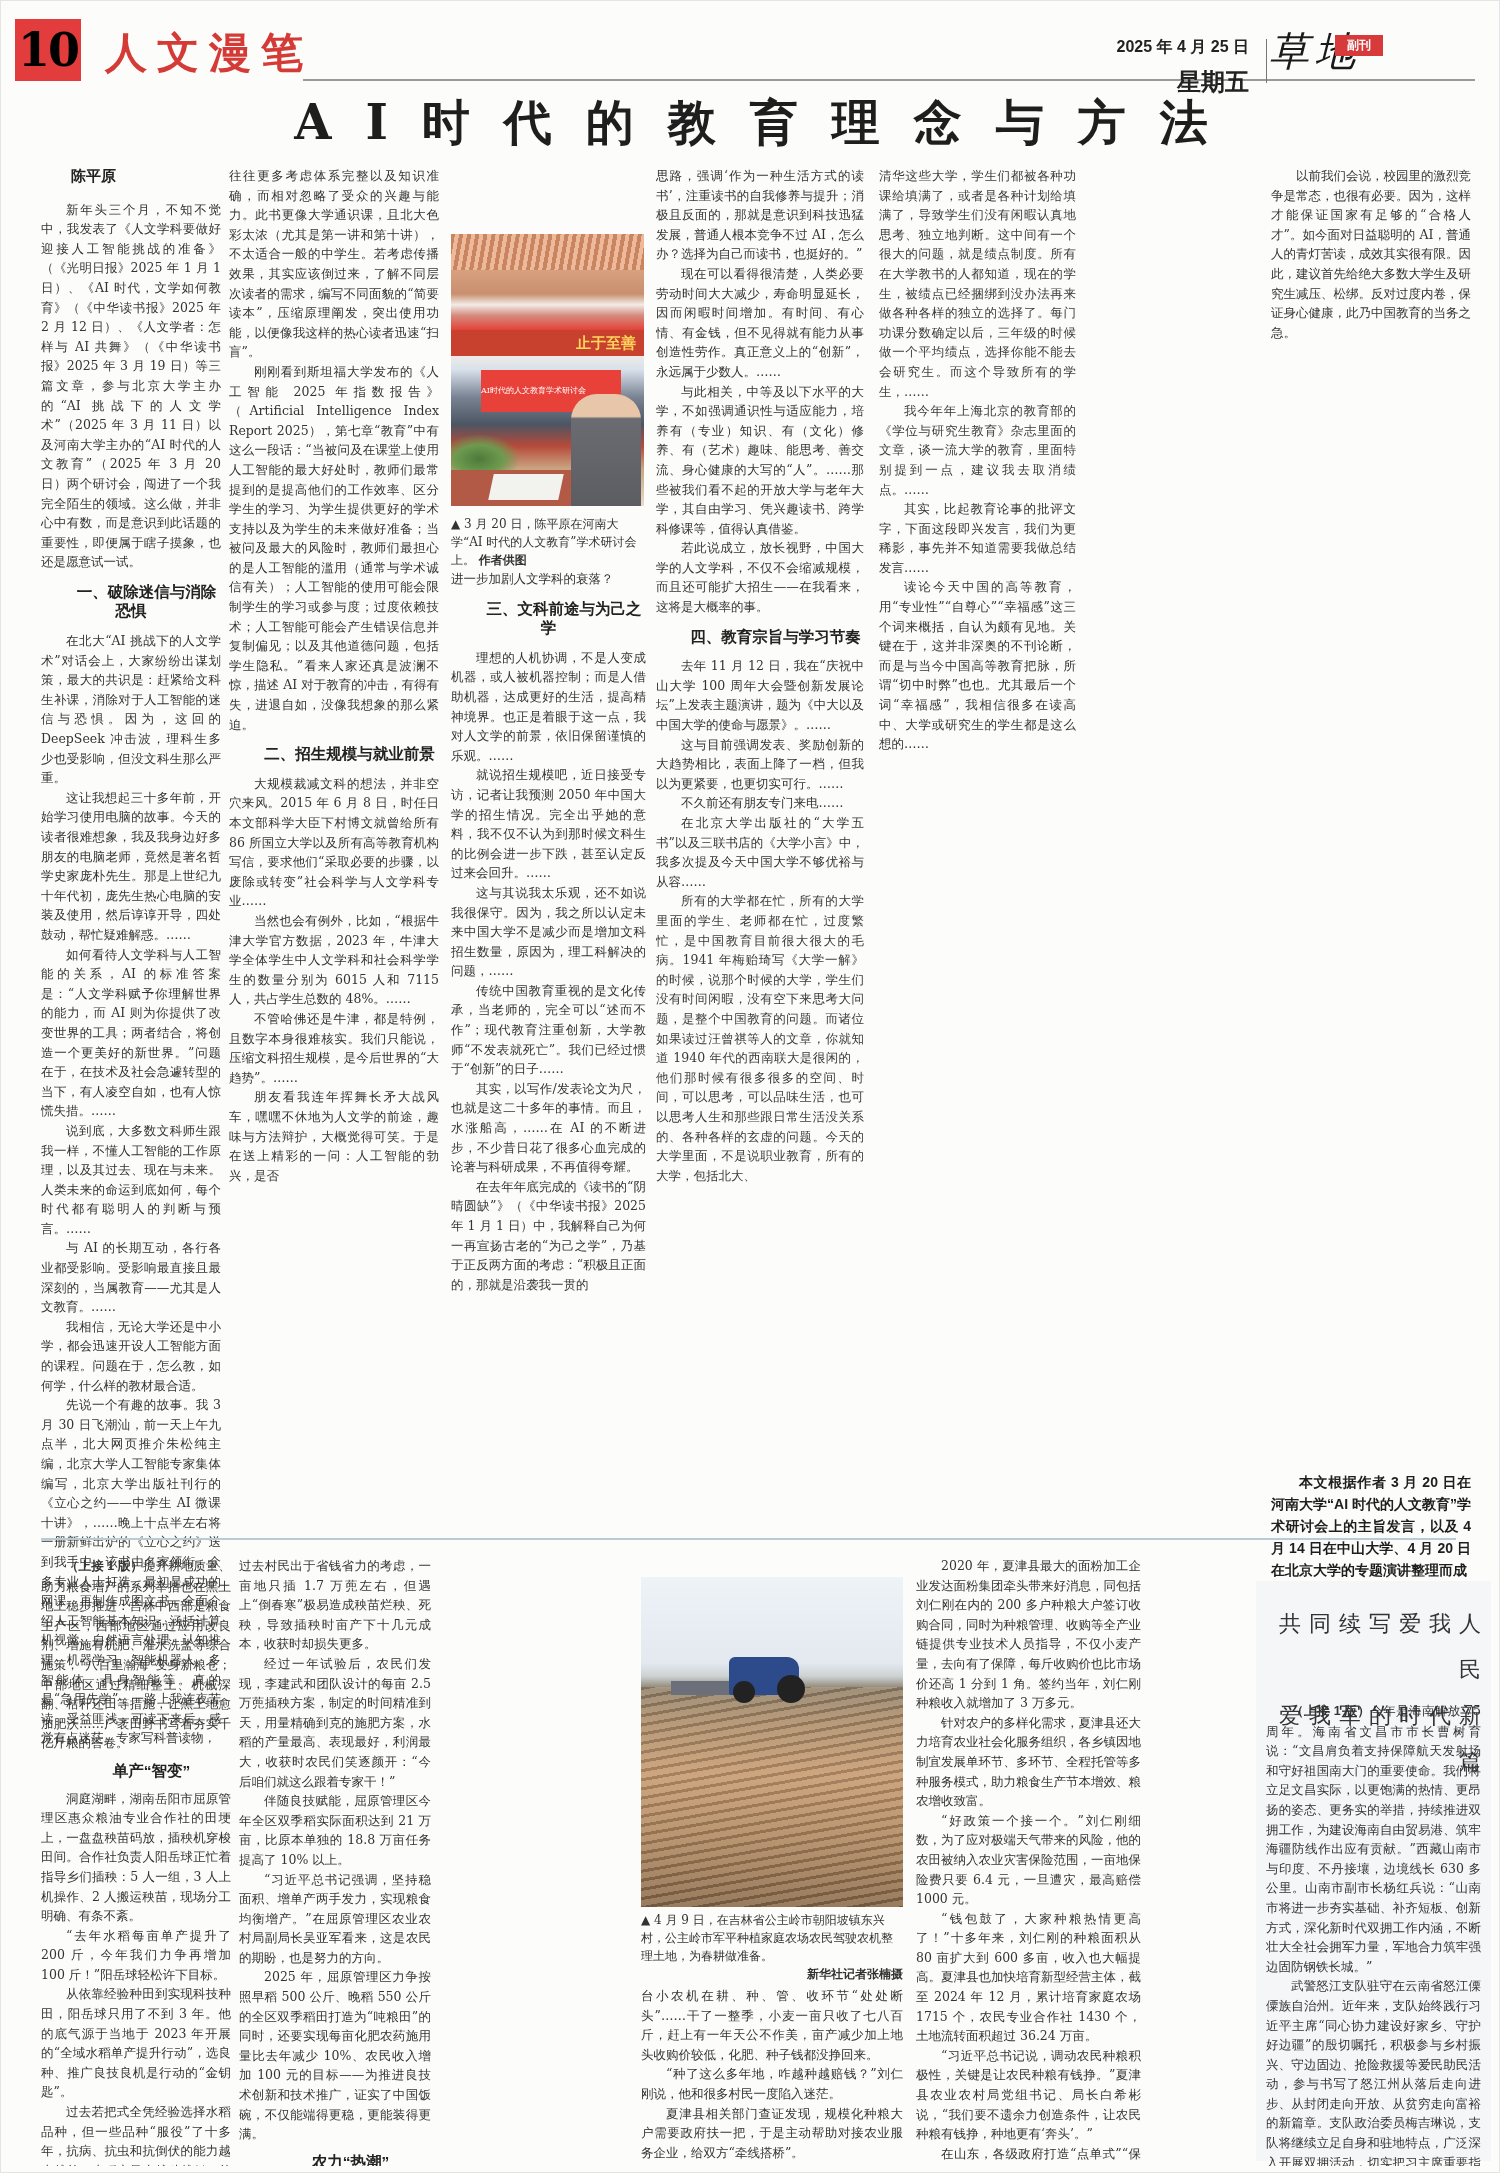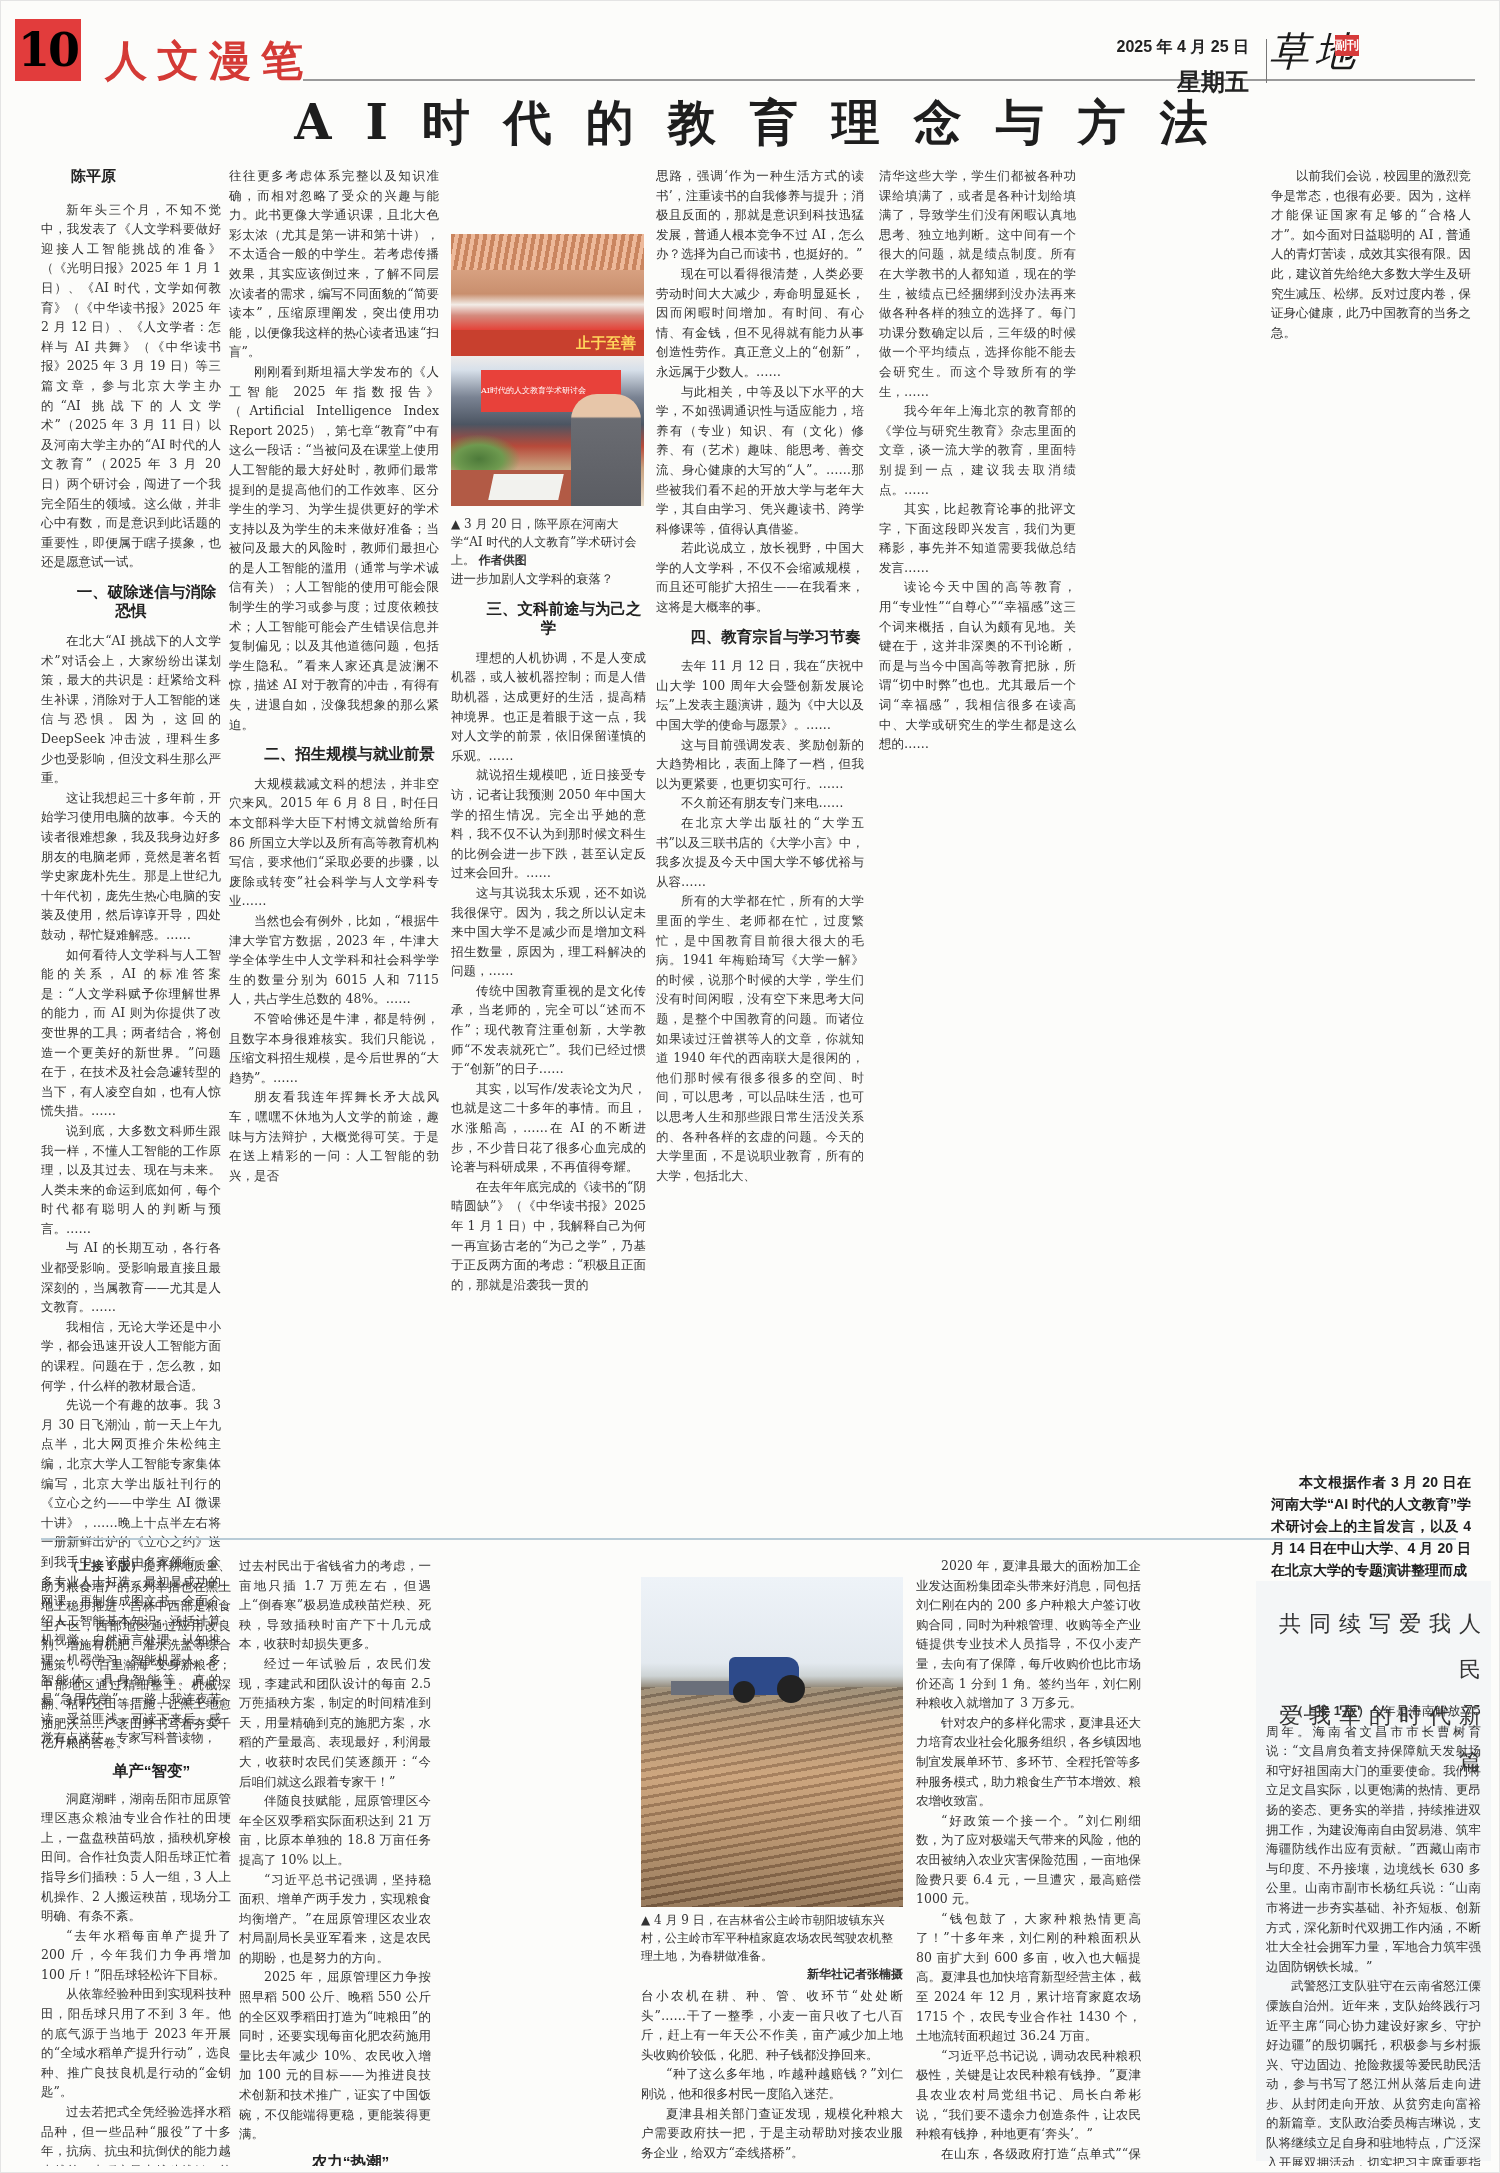--- a/index.html
+++ b/index.html
@@ -2,29 +2,29 @@
 <html><head>
 <meta charset="utf-8">
 <style>
   *{box-sizing:border-box;margin:0;padding:0;}
   html,body{width:1500px;height:2173px;background:#fbfbf9;overflow:hidden;}
   body{font-family:"DejaVu Serif","Liberation Serif",serif;color:#2a2a2a;position:relative;}
   .page{position:absolute;left:0;top:0;width:1500px;height:2173px;background:#fcfcfa;border:1px solid #e4e4e4;}
   
   .mast{position:absolute;left:12px;top:16px;width:1476px;height:62px;}
   .pg-num{position:absolute;left:2px;top:2px;width:66px;height:62px;background:#e23c3c;color:#000000;font-family:"DejaVu Serif",serif;font-weight:bold;font-size:46px;line-height:62px;text-align:center;letter-spacing:-2px;}
-  .section-name{position:absolute;left:92px;top:16px;font-size:42px;font-weight:bold;color:#d43a36;letter-spacing:10px;font-family:"DejaVu Serif",serif;}
+  .section-name{position:absolute;left:92px;top:8px;font-size:42px;font-weight:bold;color:#d43a36;letter-spacing:10px;font-family:"DejaVu Serif",serif;}
   .mast-line{position:absolute;left:290px;right:14px;top:62px;height:2px;background:#9a9a9a;}
   .date-block{position:absolute;right:240px;top:20px;text-align:right;font-family:"Liberation Sans",sans-serif;color:#222;}
   .date-line{font-size:16px;font-weight:bold;}
   .weekday{font-size:24px;font-weight:bold;margin-top:8px;}
   .mast-sep{position:absolute;right:222px;top:22px;width:1px;height:44px;background:#777;}
   .logo{position:absolute;right:70px;top:2px;width:150px;height:64px;}
   .logo-cal{position:absolute;left:0;top:0;font-size:40px;font-family:"DejaVu Serif",serif;font-style:italic;color:#1a1a1a;line-height:64px;letter-spacing:6px;}
-  .logo-tag{position:absolute;left:66px;top:16px;background:#d63a3a;color:#fff;font-size:12px;font-weight:bold;padding:2px 0;font-family:"DejaVu Sans",sans-serif;}
+  .logo-tag{position:absolute;left:66px;top:16px;background:#d63a3a;color:#fff;font-size:12px;font-weight:bold;padding:2px 12px;font-family:"DejaVu Sans",sans-serif;}
   
   .headline{position:absolute;left:0;width:1500px;top:90px;text-align:center;font-size:48px;font-weight:bold;color:#1e1e1e;letter-spacing:34px;font-family:"DejaVu Serif",serif;padding-left:34px;}
   
   .col{position:absolute;font-size:12.5px;line-height:19.6px;text-align:justify;color:#333;}
   .col p{text-indent:2em;}
   .col p.noindent{text-indent:0;}
   .byline{font-family:"Liberation Sans",sans-serif;font-weight:bold;font-size:15px;color:#222;margin:0 0 14px 0;text-indent:0;}
   .sub{font-family:"Liberation Sans",sans-serif;font-weight:bold;font-size:15.5px;color:#222;text-align:center;margin:10px 0 10px 0;text-indent:0;}
   .kai{font-family:"DejaVu Serif",serif;color:#3a3a3a;}
   .note{font-family:"Liberation Sans",sans-serif;font-weight:bold;font-size:14px;line-height:22px;color:#1e1e1e;}

